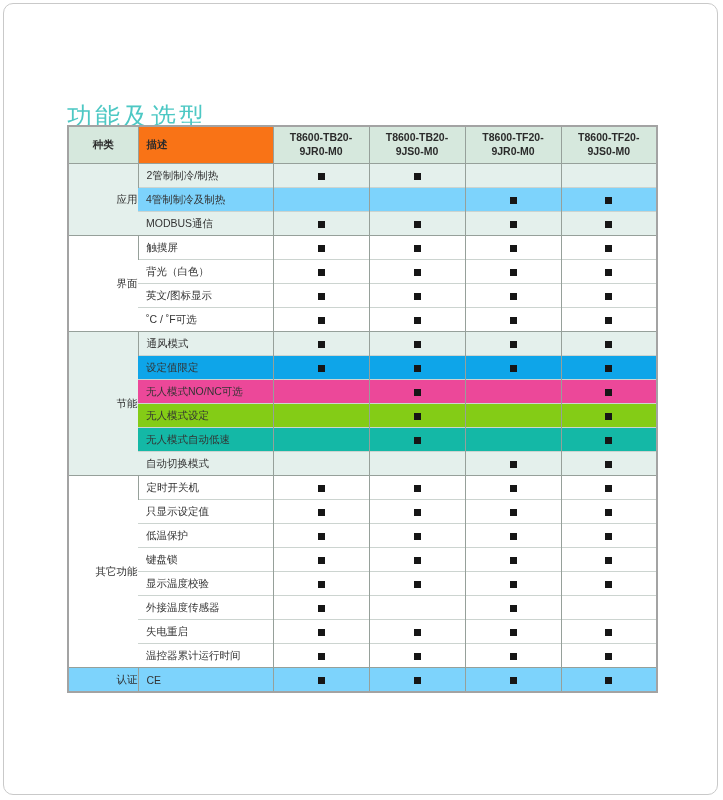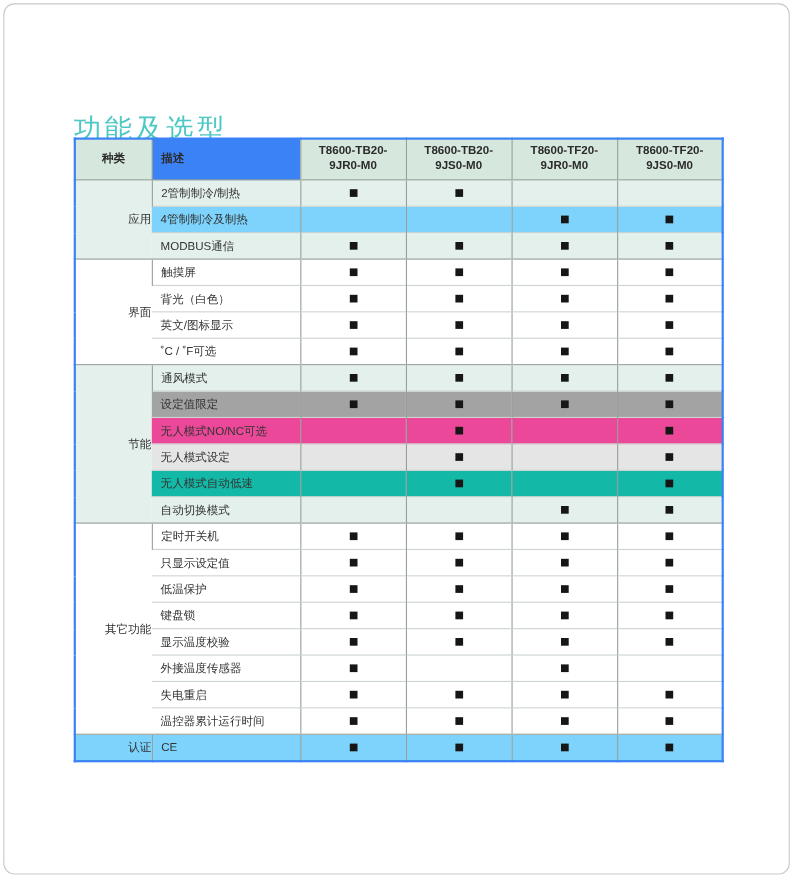--- a/index.html
+++ b/index.html
@@ -29,21 +29,21 @@
     letter-spacing: 3px;
     font-weight: 400;
   }
   .feature-table {
     position: absolute;
     left: 67px;
     top: 125px;
     width: 590px;
     border-collapse: collapse;
     table-layout: fixed;
-    border: 2px solid #3b82f6;
+    border: 2px solid #a3a3a3;
     font-size: 10.5px;
     color: #333333;
   }
   .col-cat   { width: 70px; }
   .col-desc  { width: 135px; }
   .col-model { width: 96px; }
   .feature-table th {
     height: 36px;
     font-size: 10.5px;
     font-weight: bold;
@@ -99,21 +99,21 @@
     <col class="col-cat">
     <col class="col-desc">
     <col class="col-model">
     <col class="col-model">
     <col class="col-model">
     <col class="col-model">
   </colgroup>
   <thead>
     <tr>
         <th style="background: rgb(214, 232, 221);">种类</th>
-        <th class="th-desc" style="background: #3b82f6;">描述</th>
+        <th class="th-desc" style="background: #f97316;">描述</th>
         <th style="background: rgb(214, 232, 221);">T8600-TB20-
 9JR0-M0</th>
         <th style="background: rgb(214, 232, 221);">T8600-TB20-
 9JS0-M0</th>
         <th style="background: rgb(214, 232, 221);">T8600-TF20-
 9JR0-M0</th>
         <th style="background: rgb(214, 232, 221);">T8600-TF20-
 9JS0-M0</th>
       </tr>
   </thead>
@@ -170,35 +170,35 @@
         <td class="cell-mark"><span class="mark-square"></span></td>
       </tr>
       <tr class="section-start" style="background: rgb(228, 240, 236);">
         <td class="cell-category" rowspan="6">节能</td>
         <td class="cell-label">通风模式</td>
         <td class="cell-mark"><span class="mark-square"></span></td>
         <td class="cell-mark"><span class="mark-square"></span></td>
         <td class="cell-mark"><span class="mark-square"></span></td>
         <td class="cell-mark"><span class="mark-square"></span></td>
       </tr>
-      <tr class="row-inner" style="background: #a3a3a3;">
+      <tr class="row-inner" style="background: #0ea5e9;">
         <td class="cell-label">设定值限定</td>
         <td class="cell-mark"><span class="mark-square"></span></td>
         <td class="cell-mark"><span class="mark-square"></span></td>
         <td class="cell-mark"><span class="mark-square"></span></td>
         <td class="cell-mark"><span class="mark-square"></span></td>
       </tr>
       <tr class="row-inner" style="background: #ec4899;">
         <td class="cell-label">无人模式NO/NC可选</td>
         <td class="cell-mark"></td>
         <td class="cell-mark"><span class="mark-square"></span></td>
         <td class="cell-mark"></td>
         <td class="cell-mark"><span class="mark-square"></span></td>
       </tr>
-      <tr class="row-inner" style="background: #e5e5e5;">
+      <tr class="row-inner" style="background: #84cc16;">
         <td class="cell-label">无人模式设定</td>
         <td class="cell-mark"></td>
         <td class="cell-mark"><span class="mark-square"></span></td>
         <td class="cell-mark"></td>
         <td class="cell-mark"><span class="mark-square"></span></td>
       </tr>
       <tr class="row-inner" style="background: #14b8a6;">
         <td class="cell-label">无人模式自动低速</td>
         <td class="cell-mark"></td>
         <td class="cell-mark"><span class="mark-square"></span></td>

